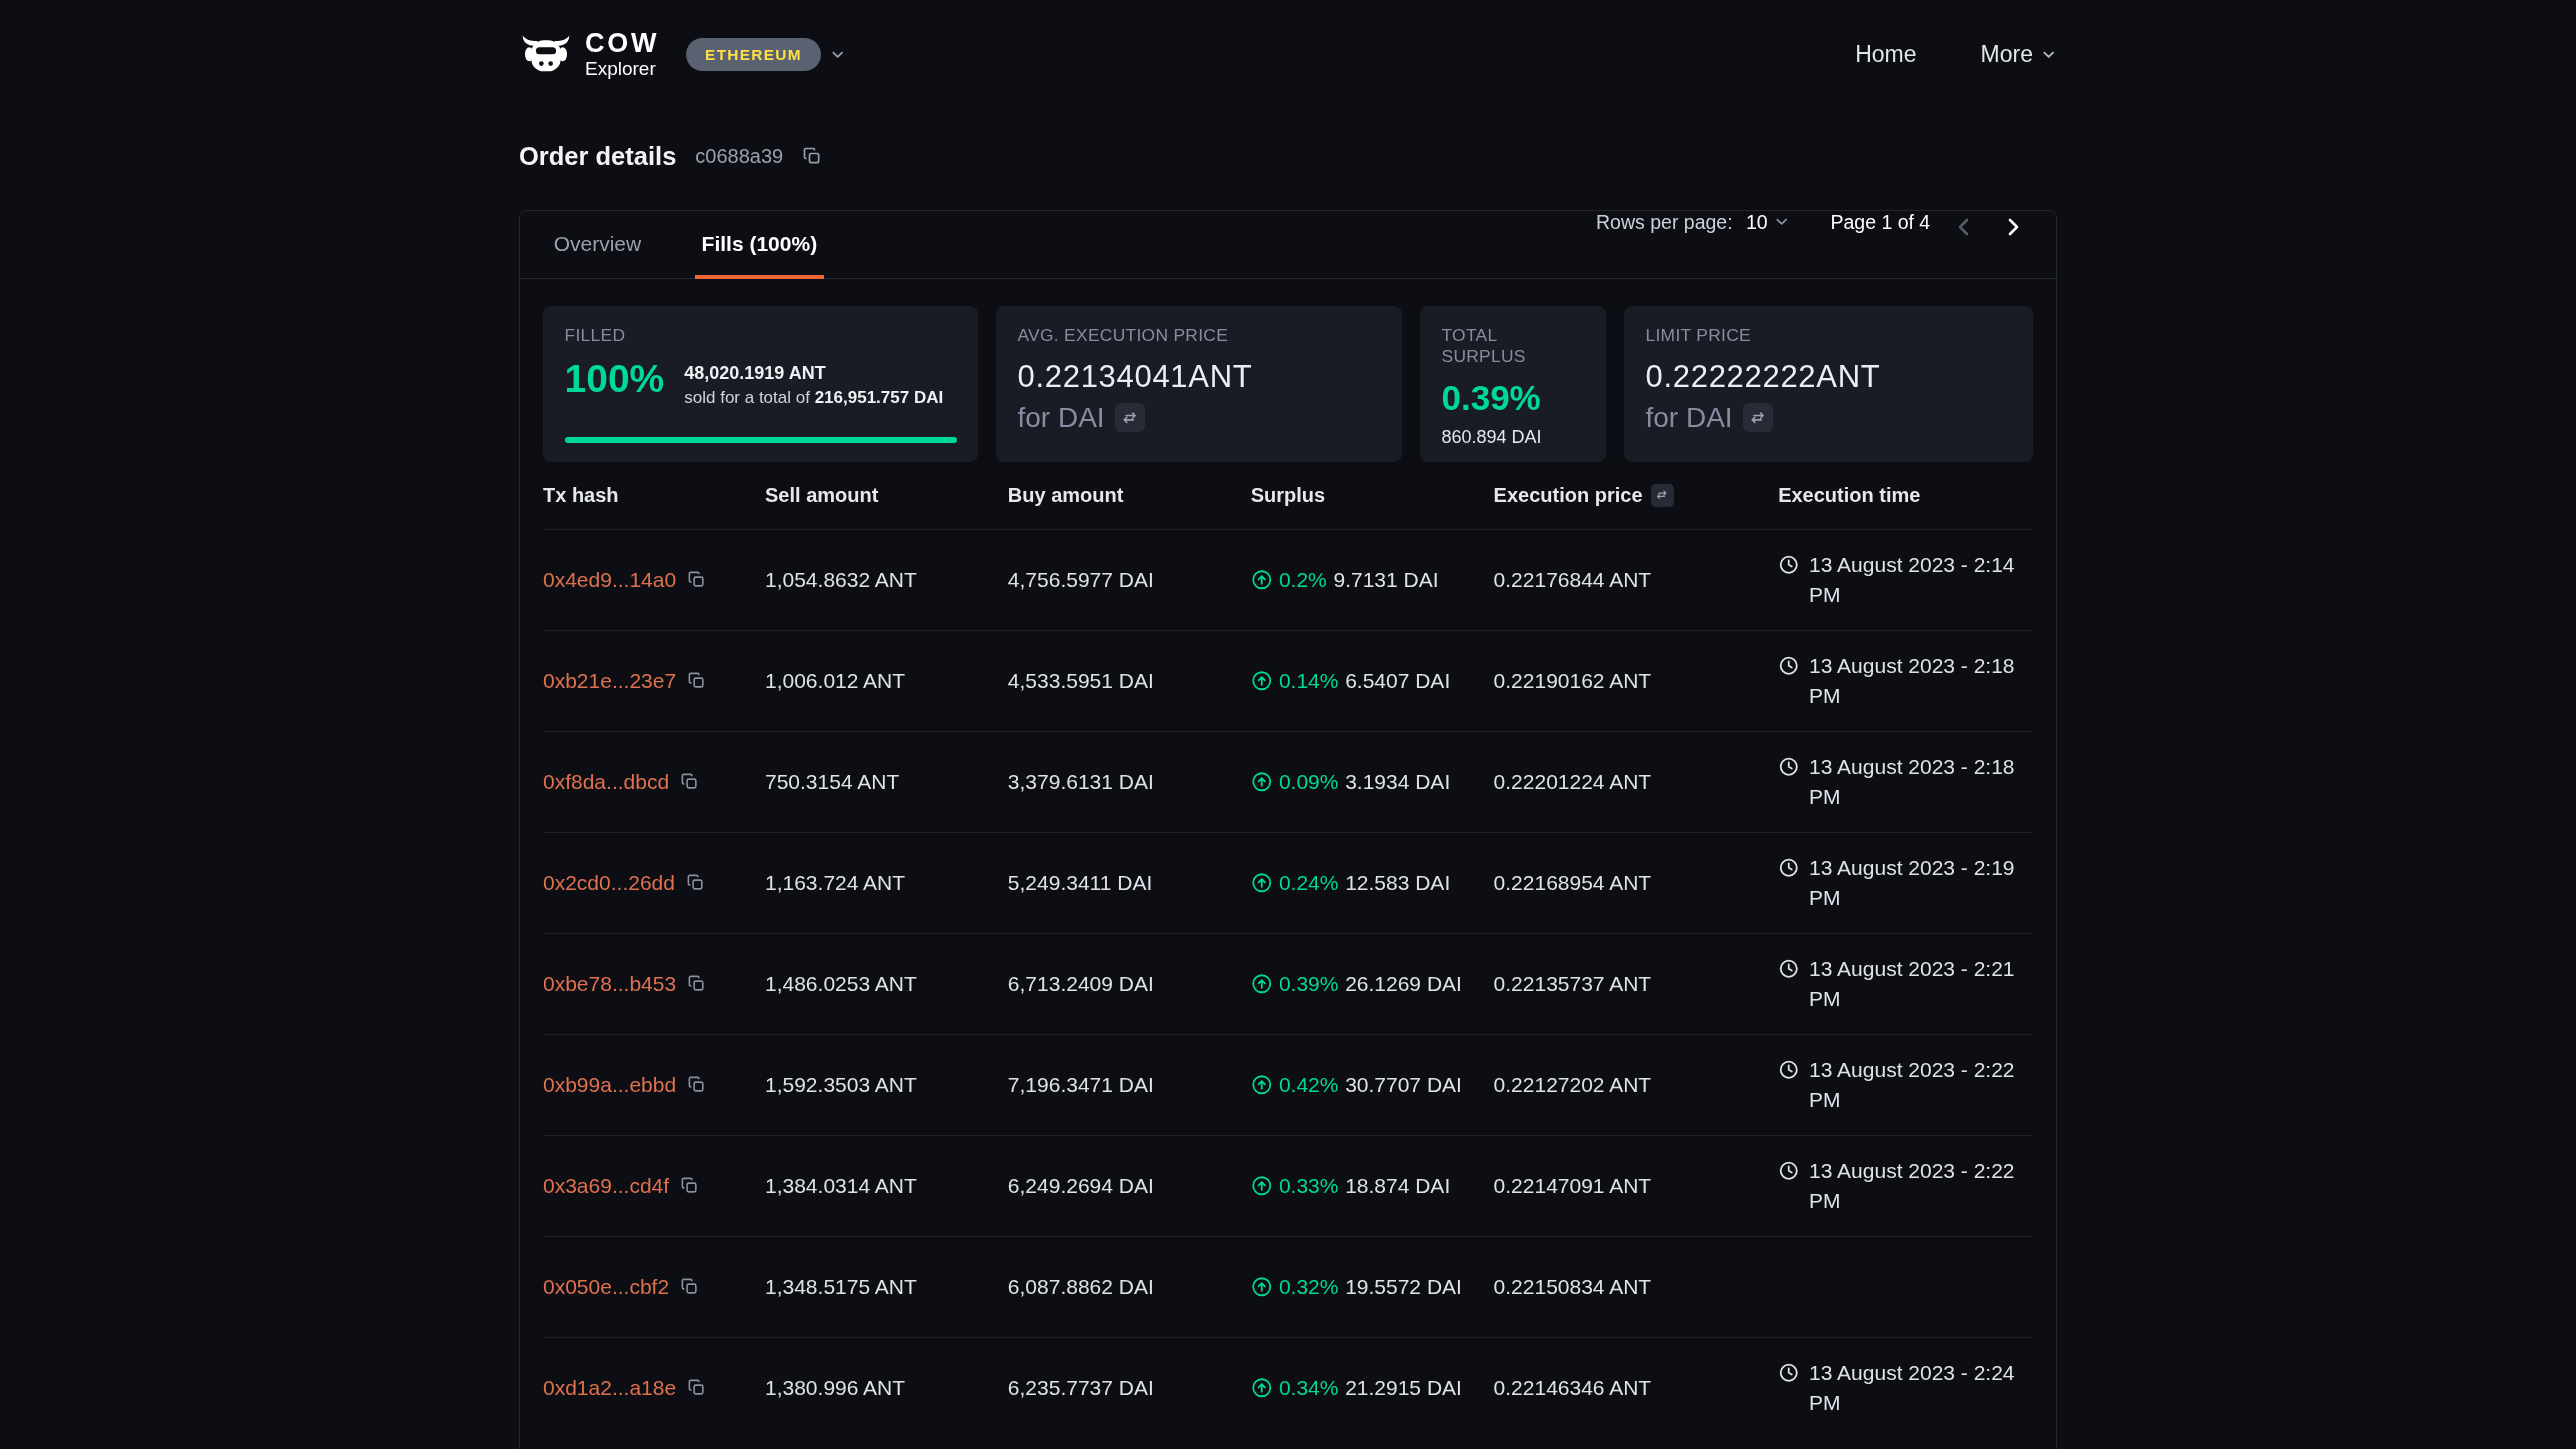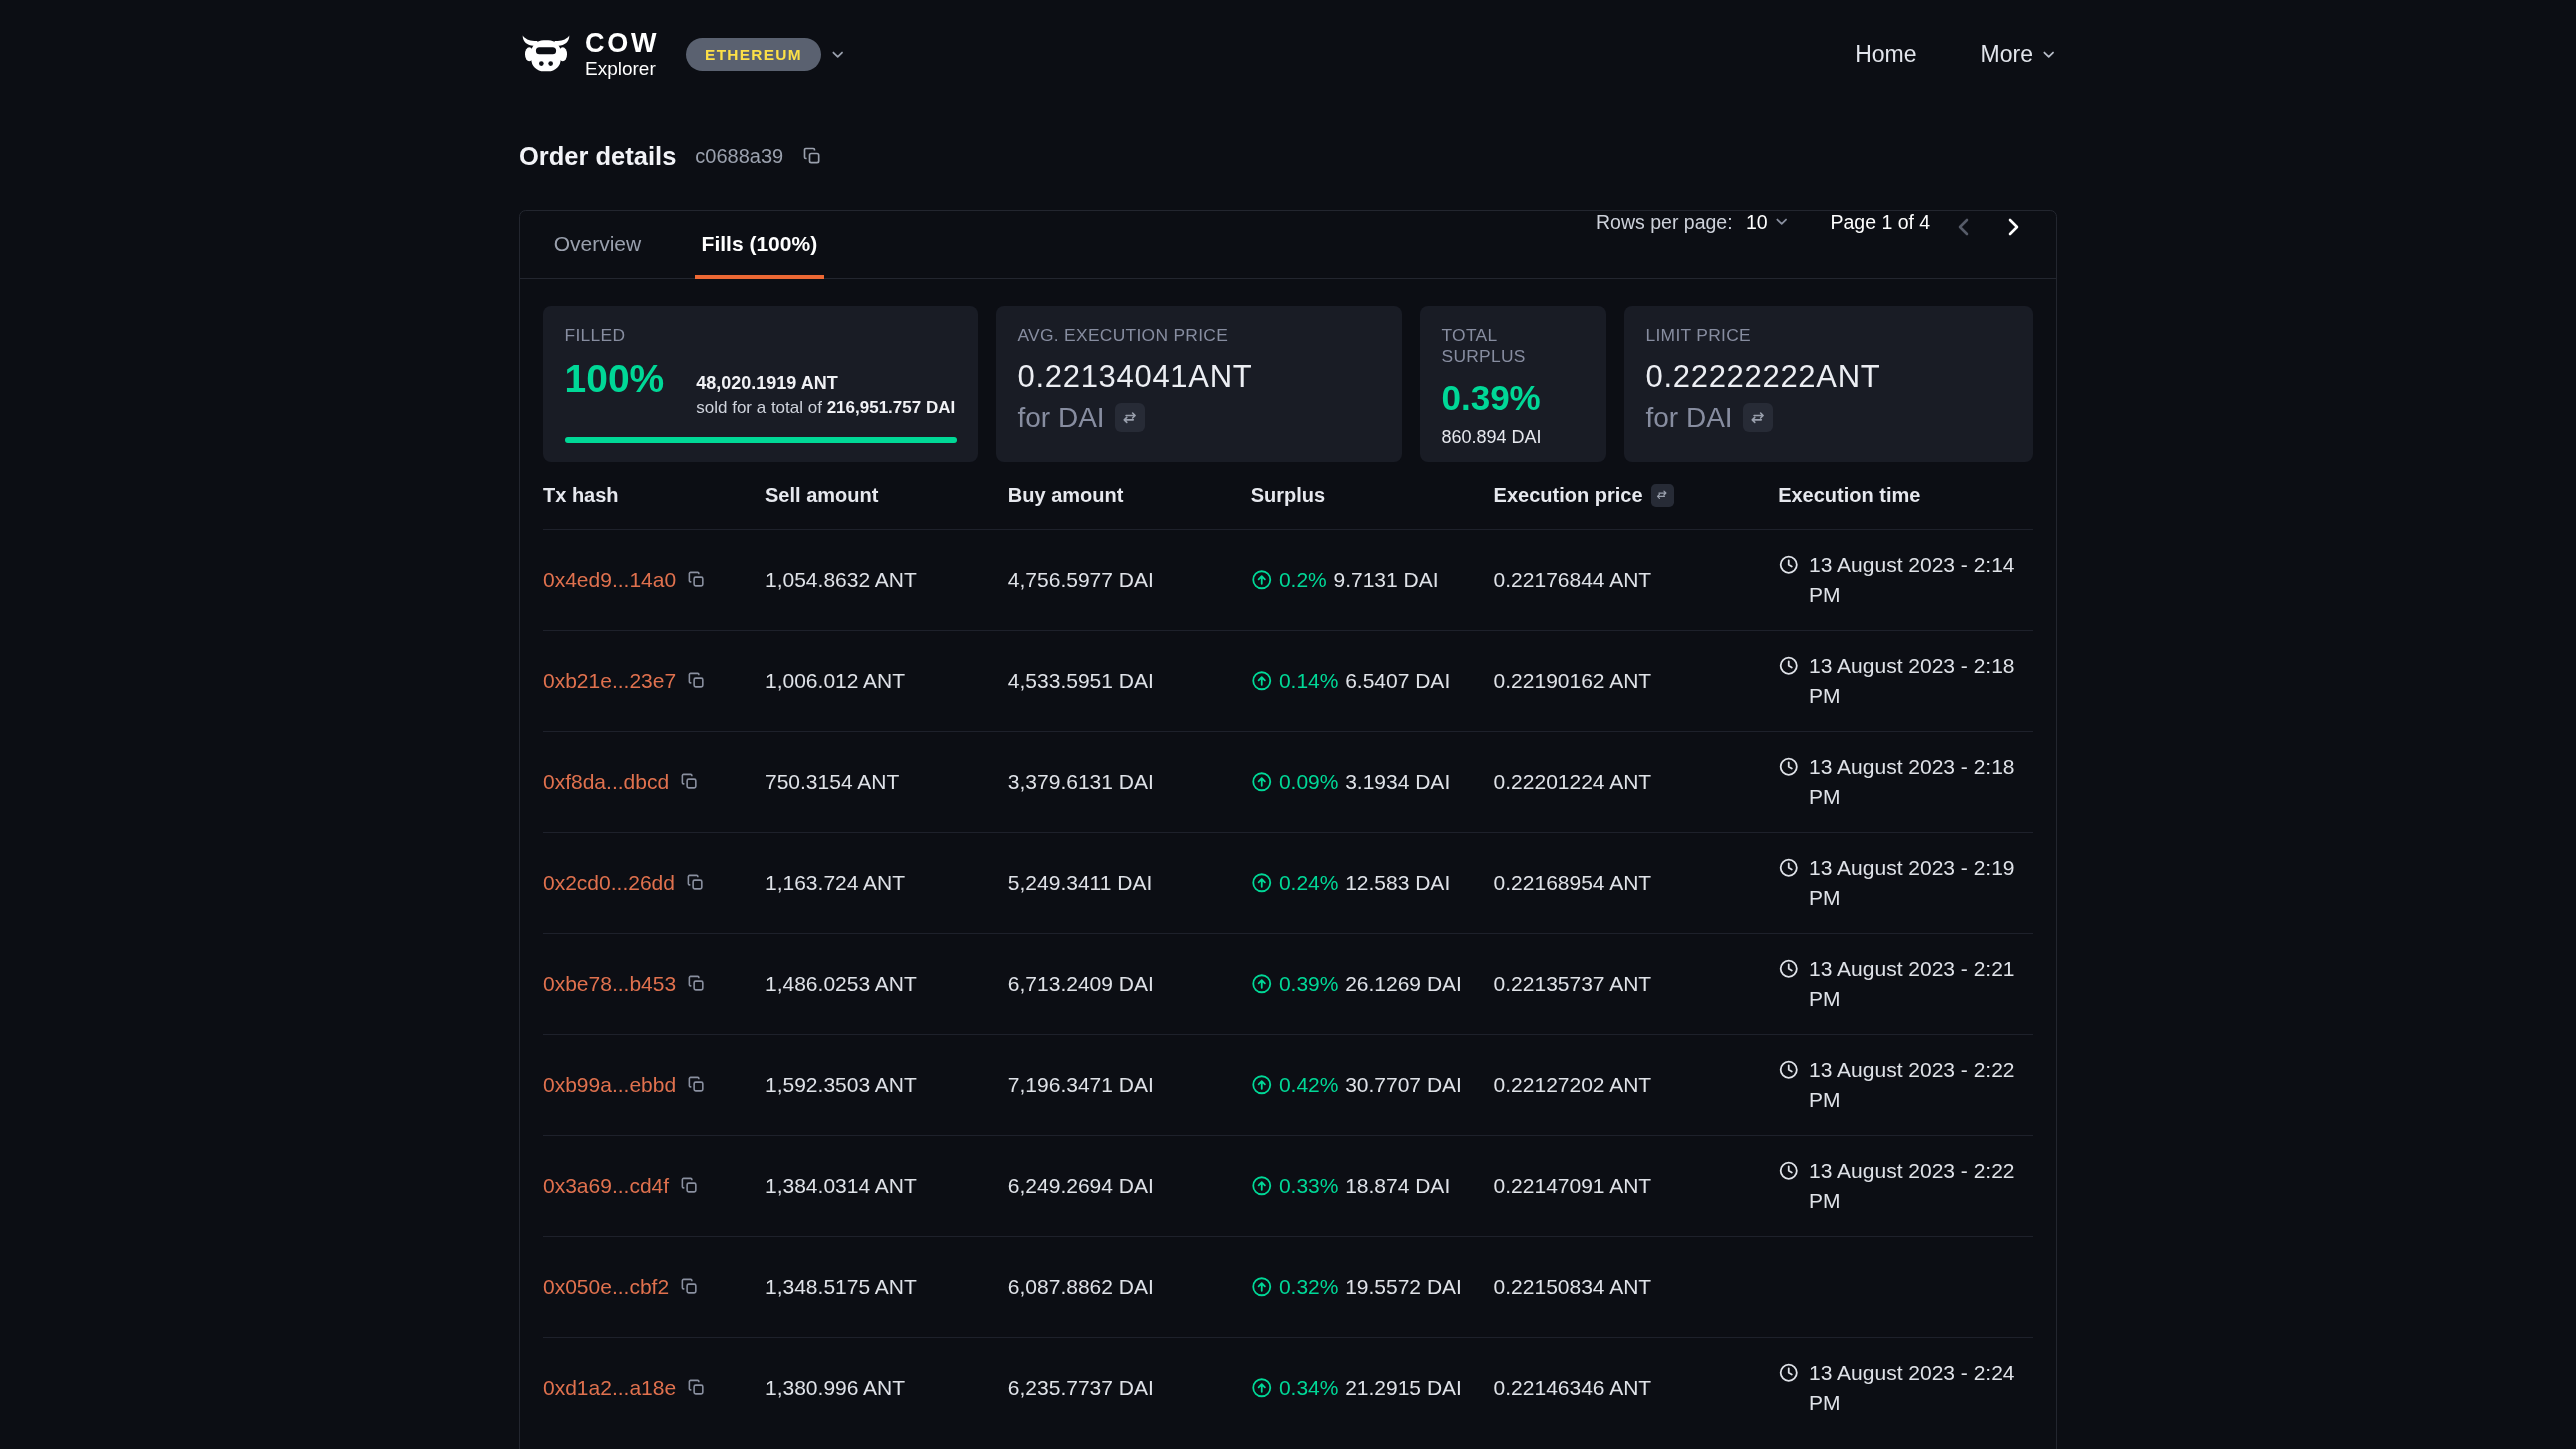--- a/index.html
+++ b/index.html
@@ -54,23 +54,23 @@
 
   
   .cards { display:flex; gap:18px; padding:27px 23px 0; }
   .card { background:#191c25; border-radius:8px; padding:19px 21.5px; height:156px; }
   .card-label { font-size:17.4px; color:#878da0; letter-spacing:0.3px; margin-bottom:13.4px; }
   .card-filled { width:435px; display:flex; flex-direction:column; }
   .card-avg { width:406px; }
   .card-surplus { width:186px; }
   .card-limit { flex:1; }
 
-  .filled-row { display:flex; align-items:flex-start; gap:32px; }
+  .filled-row { display:flex; align-items:flex-start; gap:20px; }
   .filled-pct { font-size:39px; font-weight:bold; color:#00D897; line-height:1; }
-  .filled-amt { font-size:18px; font-weight:bold; color:#f0f1f5; margin-top:14px; }
+  .filled-amt { font-size:18px; font-weight:bold; color:#f0f1f5; margin-top:4px; }
   .filled-sold { font-size:17px; color:#cfd3dc; margin-top:4px; }
   .filled-sold b { color:#f0f1f5; }
   .progress-track { margin-top:auto; height:6px; border-radius:3.4px; background:#0f3b2c; position:relative; }
   .progress-fill { position:absolute; left:0; top:0; bottom:0; border-radius:3.4px; background:#00D897; }
 
   .price-main { font-size:31px; color:#eceef3; letter-spacing:0.7px; }
   .price-sub { font-size:28px; color:#878da0; margin-top:6.7px; display:flex; align-items:center; gap:10.7px; }
   .swap-chip { width:29.5px; height:29.5px; border-radius:6px; background:#272b36; color:#9aa0ad;
     display:inline-flex; align-items:center; justify-content:center; cursor:pointer; flex:0 0 auto; }
   .swap-chip svg { width:17.4px; height:17.4px; }

